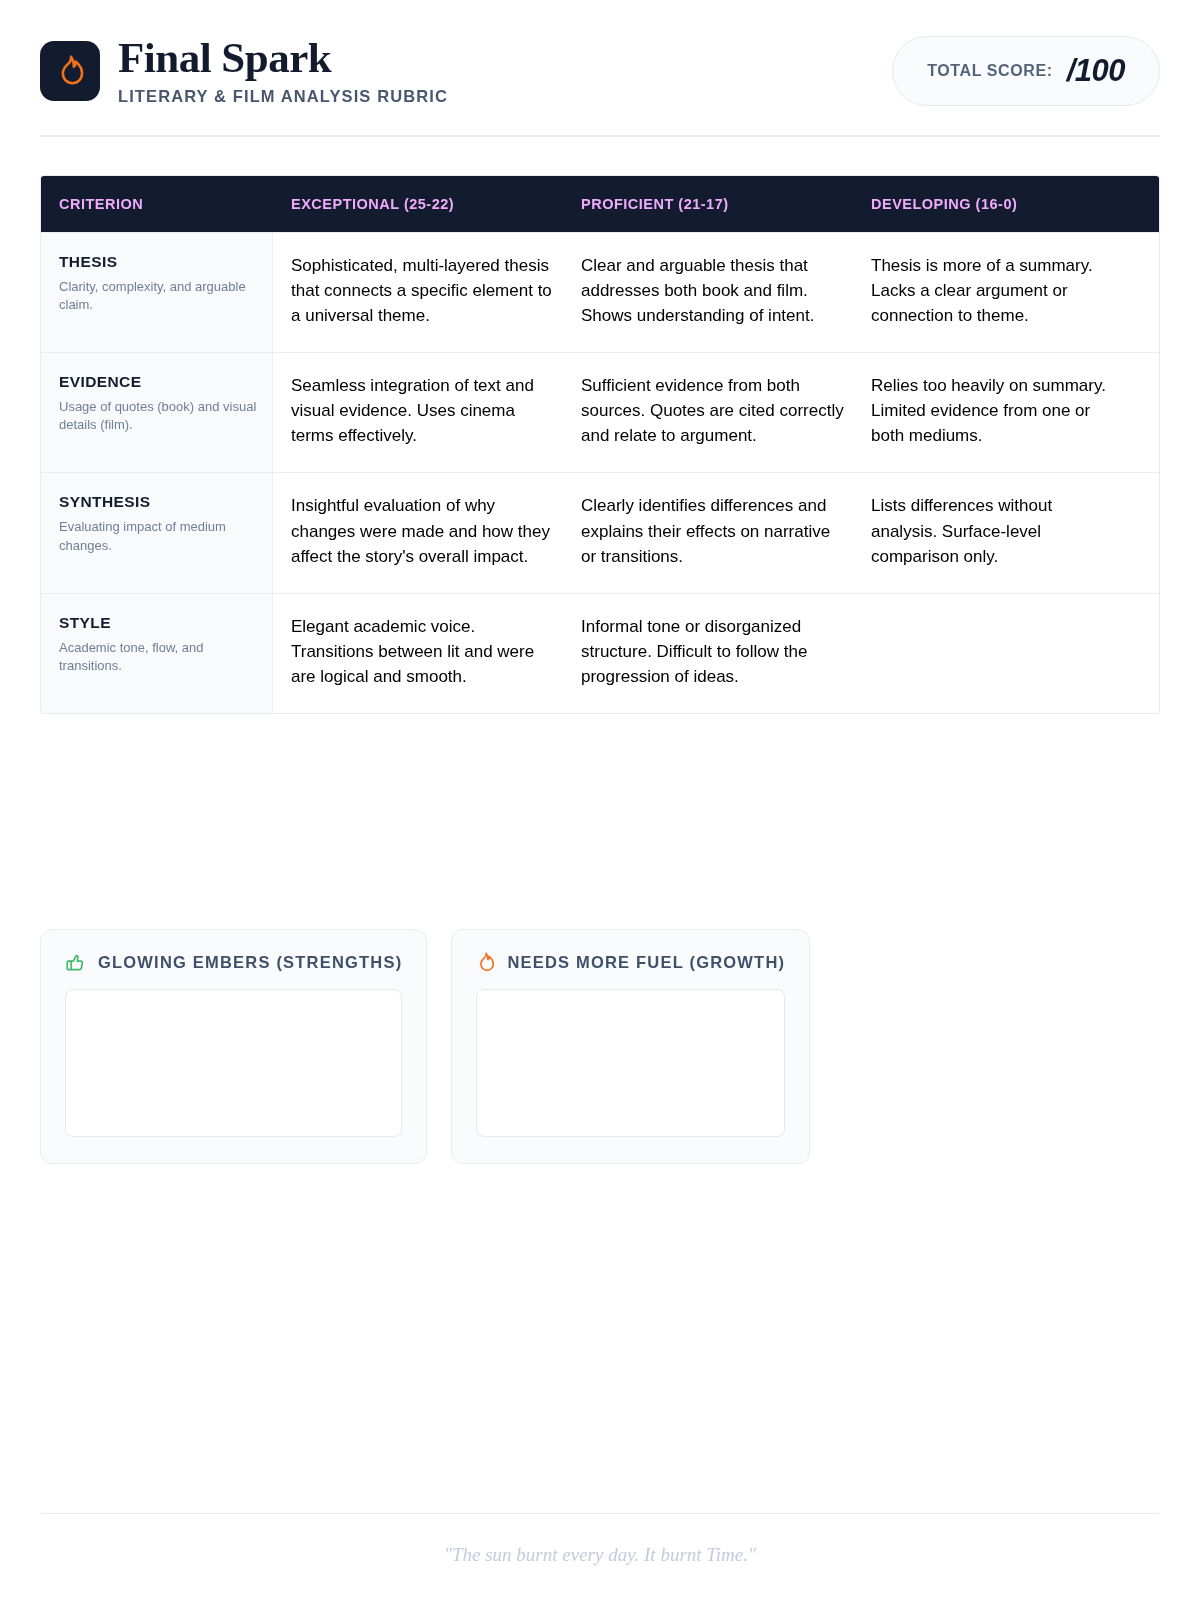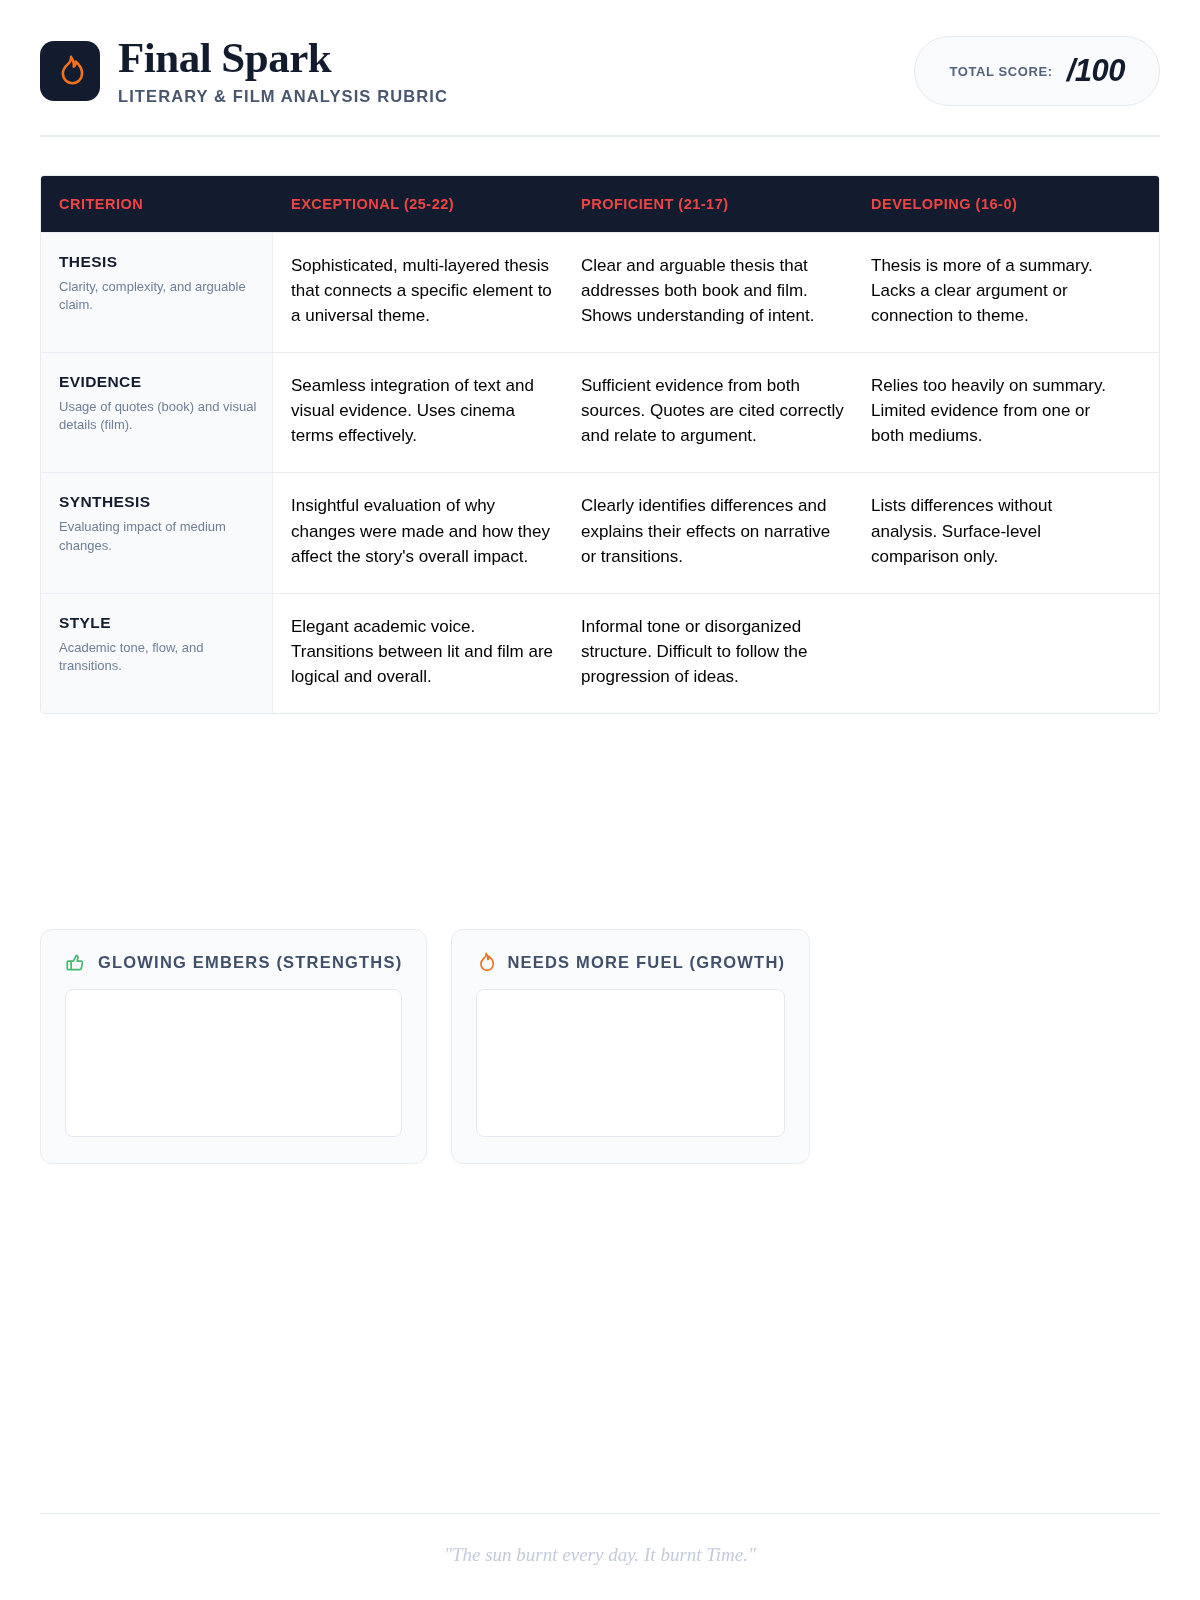--- a/index.html
+++ b/index.html
@@ -71,21 +71,21 @@
     display: flex;
     align-items: center;
     gap: 14px;
     border: 1.5px solid #e4e9f1;
     background: #fafbfd;
     border-radius: 999px;
     padding: 16px 34px;
   }
 
   .score-label {
-    font-size: 13px;
+    font-size: 16px;
     font-weight: 700;
     letter-spacing: 0.6px;
     color: #54637c;
   }
 
   .score-value {
     font-size: 31px;
     font-weight: 700;
     font-style: italic;
     color: #131c2e;
@@ -103,21 +103,21 @@
   .rubric-row {
     display: grid;
     grid-template-columns: 232px 290px 290px 268px;
   }
 
   .rubric-head {
     background: #131c2e;
   }
 
   .rubric-head .cell {
-    color: #ef4444;
+    color: #f0abfc;
     font-size: 14.5px;
     font-weight: 700;
     letter-spacing: 0.5px;
     padding: 20px 18px;
   }
 
   .rubric-body-row { border-top: 1px solid #e9edf3; }
   .rubric-body-row:first-of-type { border-top: none; }
 
   .cell { padding: 20px 6px 24px 18px; }
@@ -256,21 +256,21 @@
       <div class="cell cell-level">Insightful evaluation of why changes were made and how they affect the story's overall impact.</div>
       <div class="cell cell-level">Clearly identifies differences and explains their effects on narrative or transitions.</div>
       <div class="cell cell-level">Lists differences without analysis. Surface-level comparison only.</div>
     </div>
 
     <div class="rubric-row rubric-body-row">
       <div class="cell cell-criterion">
         <div class="crit-name">STYLE</div>
         <div class="crit-desc">Academic tone, flow, and transitions.</div>
       </div>
-      <div class="cell cell-level">Elegant academic voice. Transitions between lit and film are logical and overall.</div>
+      <div class="cell cell-level">Elegant academic voice. Transitions between lit and were are logical and smooth.</div>
       <div class="cell cell-level">Informal tone or disorganized structure. Difficult to follow the progression of ideas.</div>
     </div>
 
   </div>
 
   <div class="feedback">
 
     <div class="fb-panel">
       <div class="fb-head">
         <svg class="icon" width="21" height="21" viewBox="0 0 24 24">

